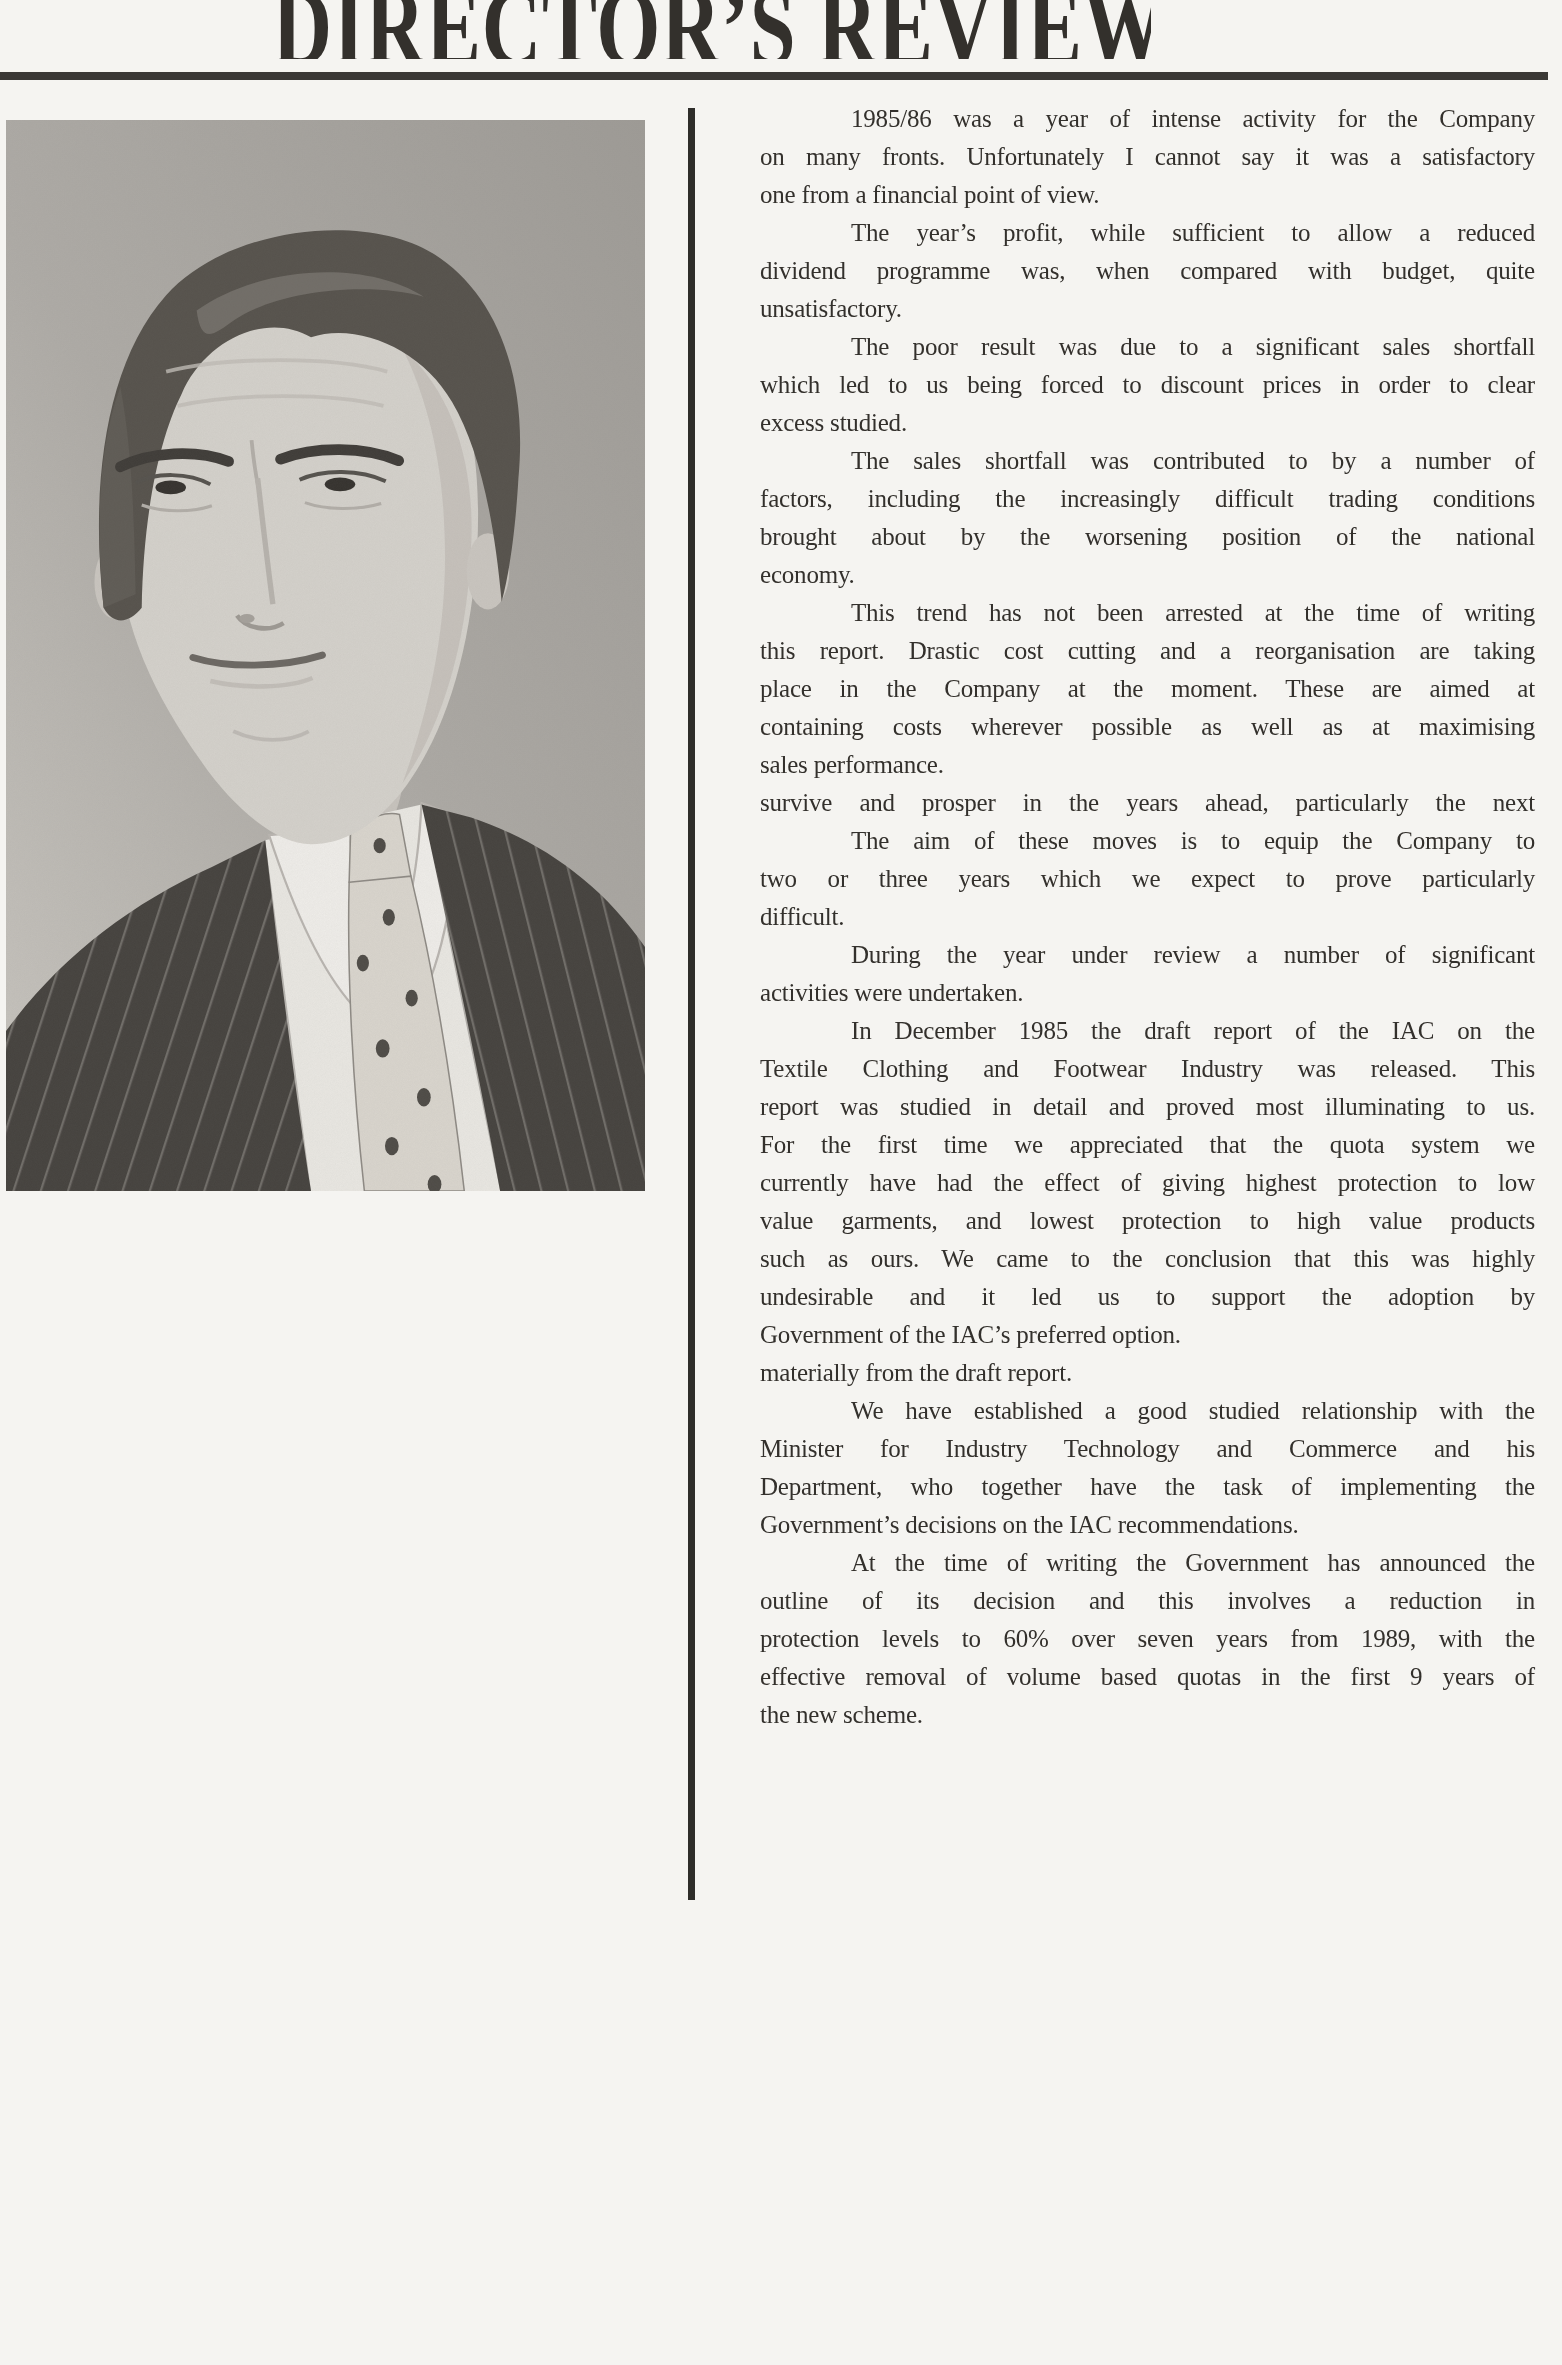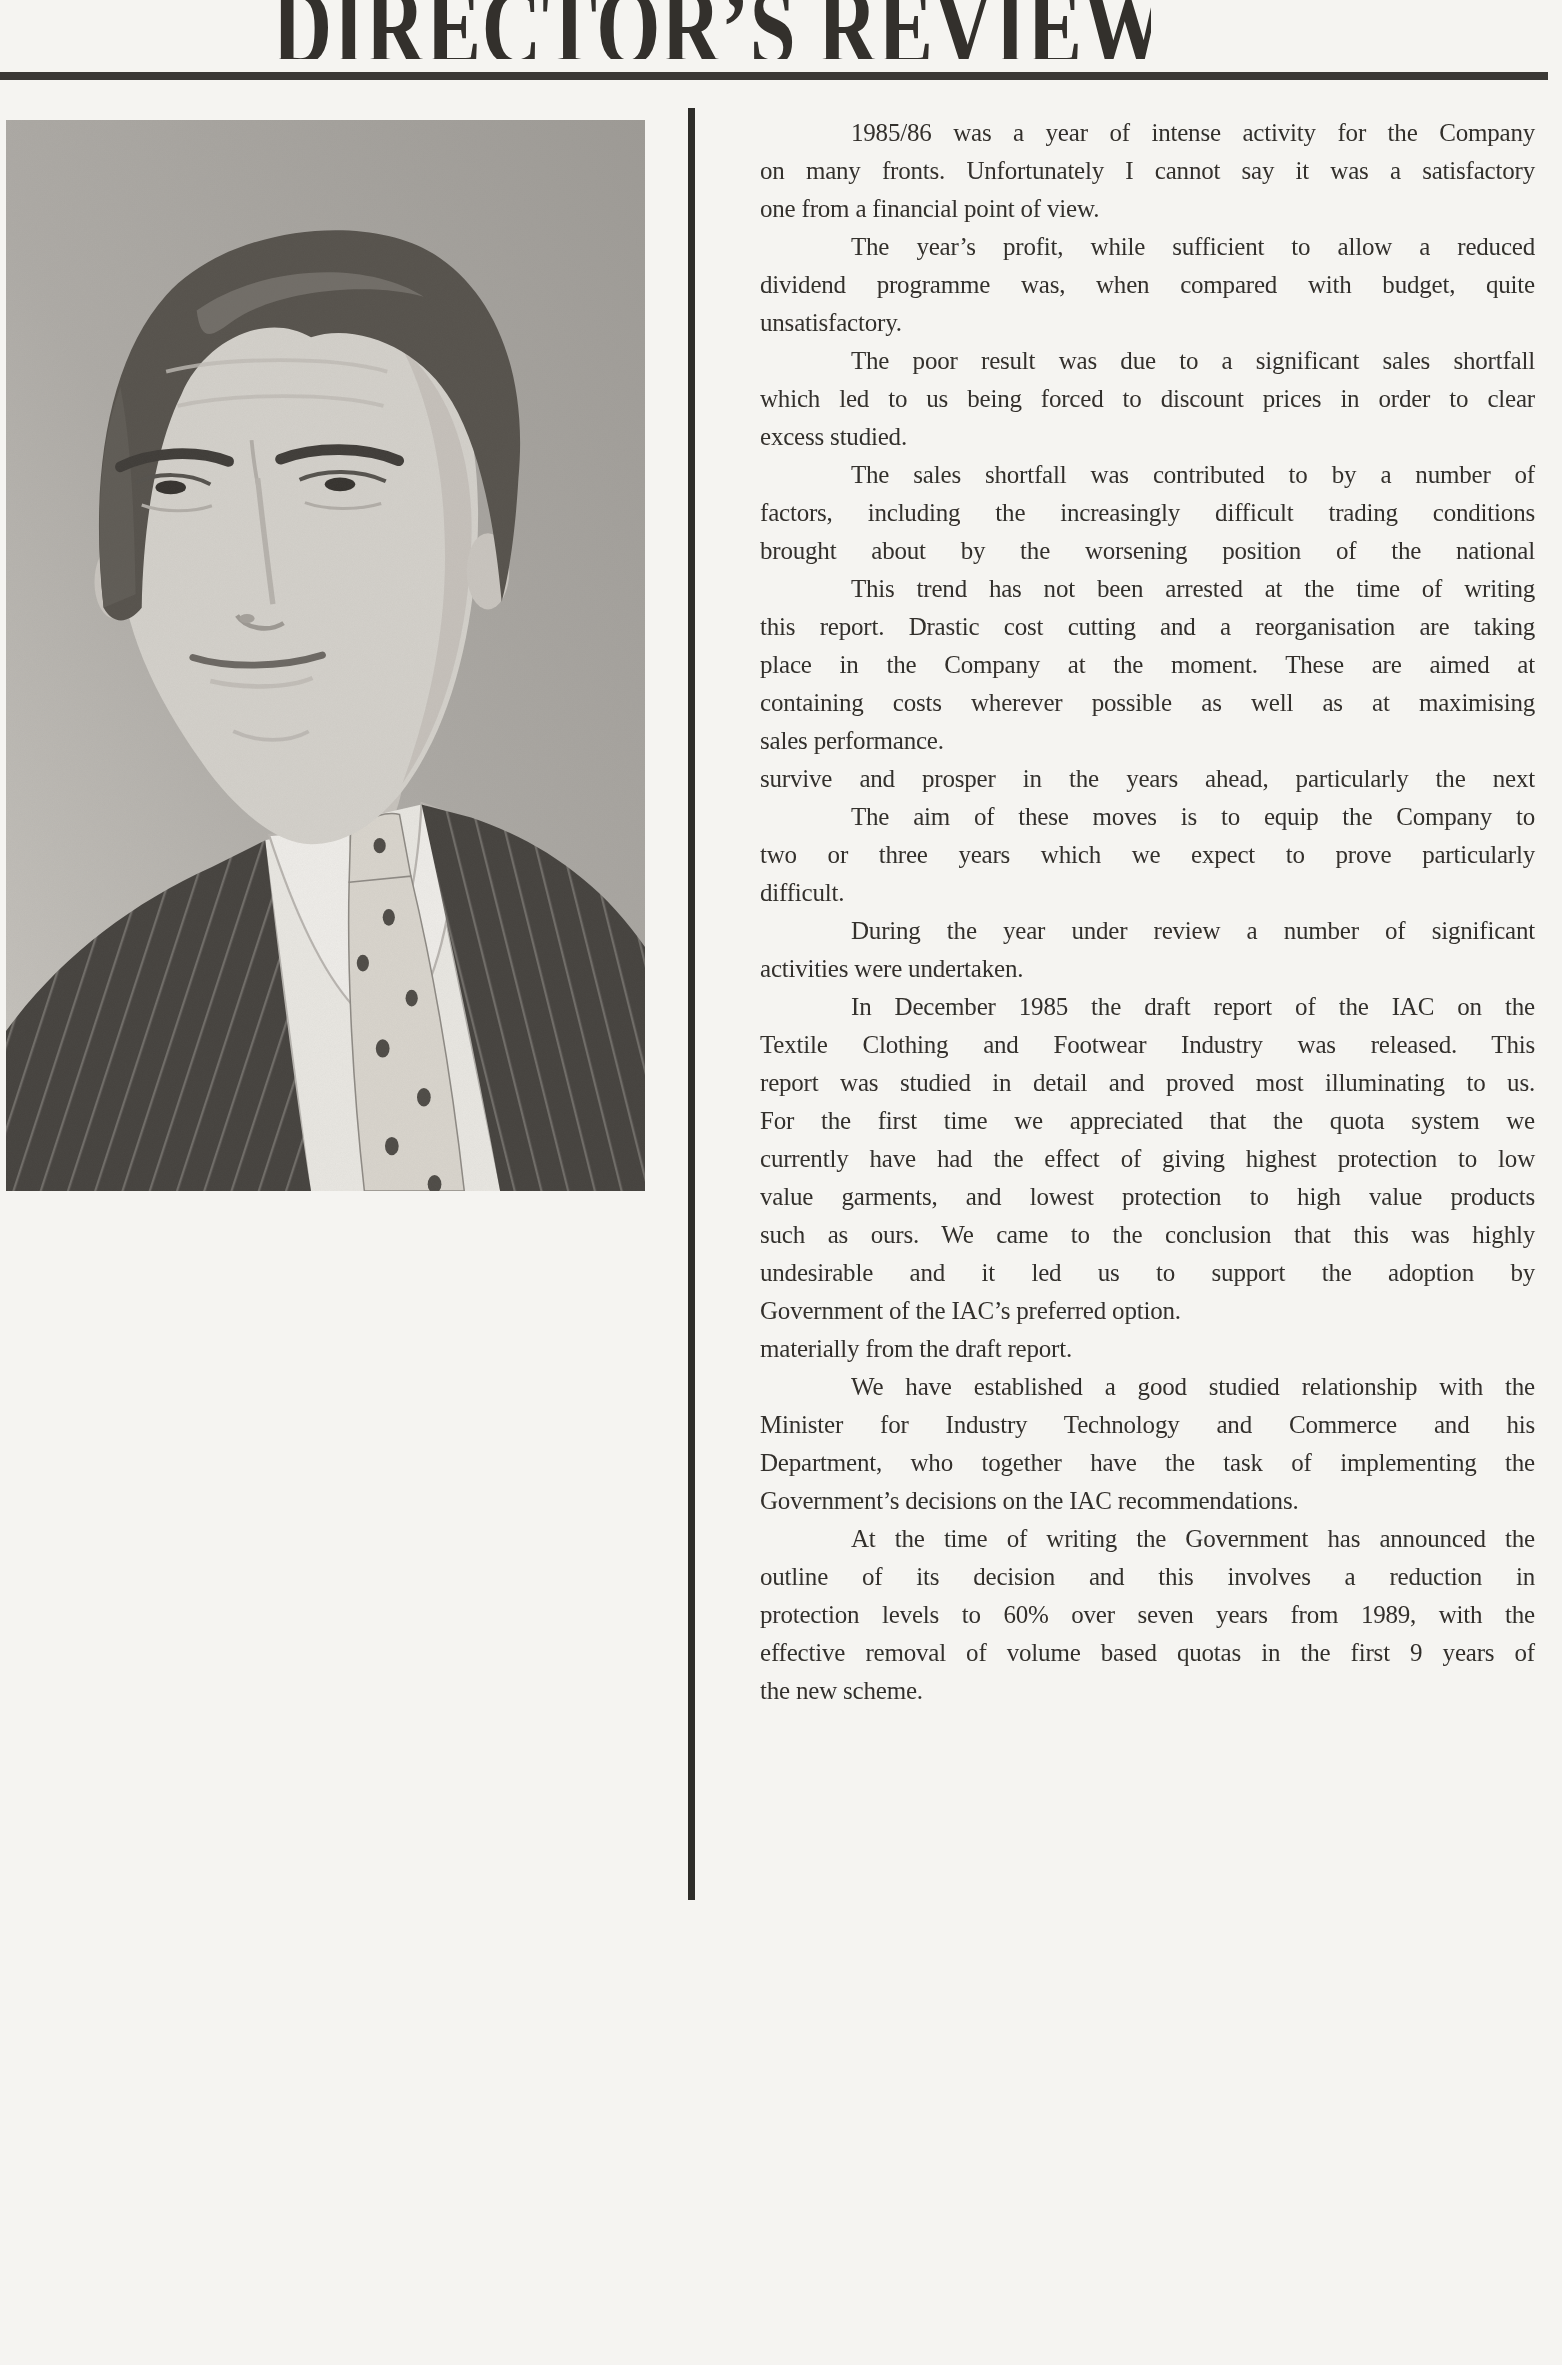--- a/index.html
+++ b/index.html
@@ -52,21 +52,21 @@
   
   .portrait{
     position:absolute;
     left:6.1px;top:120px;
     width:639px;height:1071px;
     display:block;
   }
   
   .text-col{
     position:absolute;
-    left:760px;top:114px;
+    left:760px;top:100px;
     width:775px;
     font-size:25px;
     letter-spacing:-0.2px;
     color:var(--ink);
   }
   .line{
     height:38px;
     line-height:38px;
     text-align:justify;
     text-align-last:justify;
@@ -183,20 +183,21 @@
       </div>
       <div class="para">
         <div class="line first">The poor result was due to a significant sales shortfall</div>
         <div class="line">which led to us being forced to discount prices in order to clear</div>
         <div class="line last">excess studied.</div>
       </div>
       <div class="para">
         <div class="line first">The sales shortfall was contributed to by a number of</div>
         <div class="line">factors, including the increasingly difficult trading conditions</div>
         <div class="line">brought about by the worsening position of the national</div>
+        <div class="line last">economy.</div>
       </div>
       <div class="para">
         <div class="line first">This trend has not been arrested at the time of writing</div>
         <div class="line">this report. Drastic cost cutting and a reorganisation are taking</div>
         <div class="line">place in the Company at the moment. These are aimed at</div>
         <div class="line">containing costs wherever possible as well as at maximising</div>
         <div class="line last">sales performance.</div>
       </div>
       <div class="para">
         <div class="line">survive and prosper in the years ahead, particularly the next</div>

